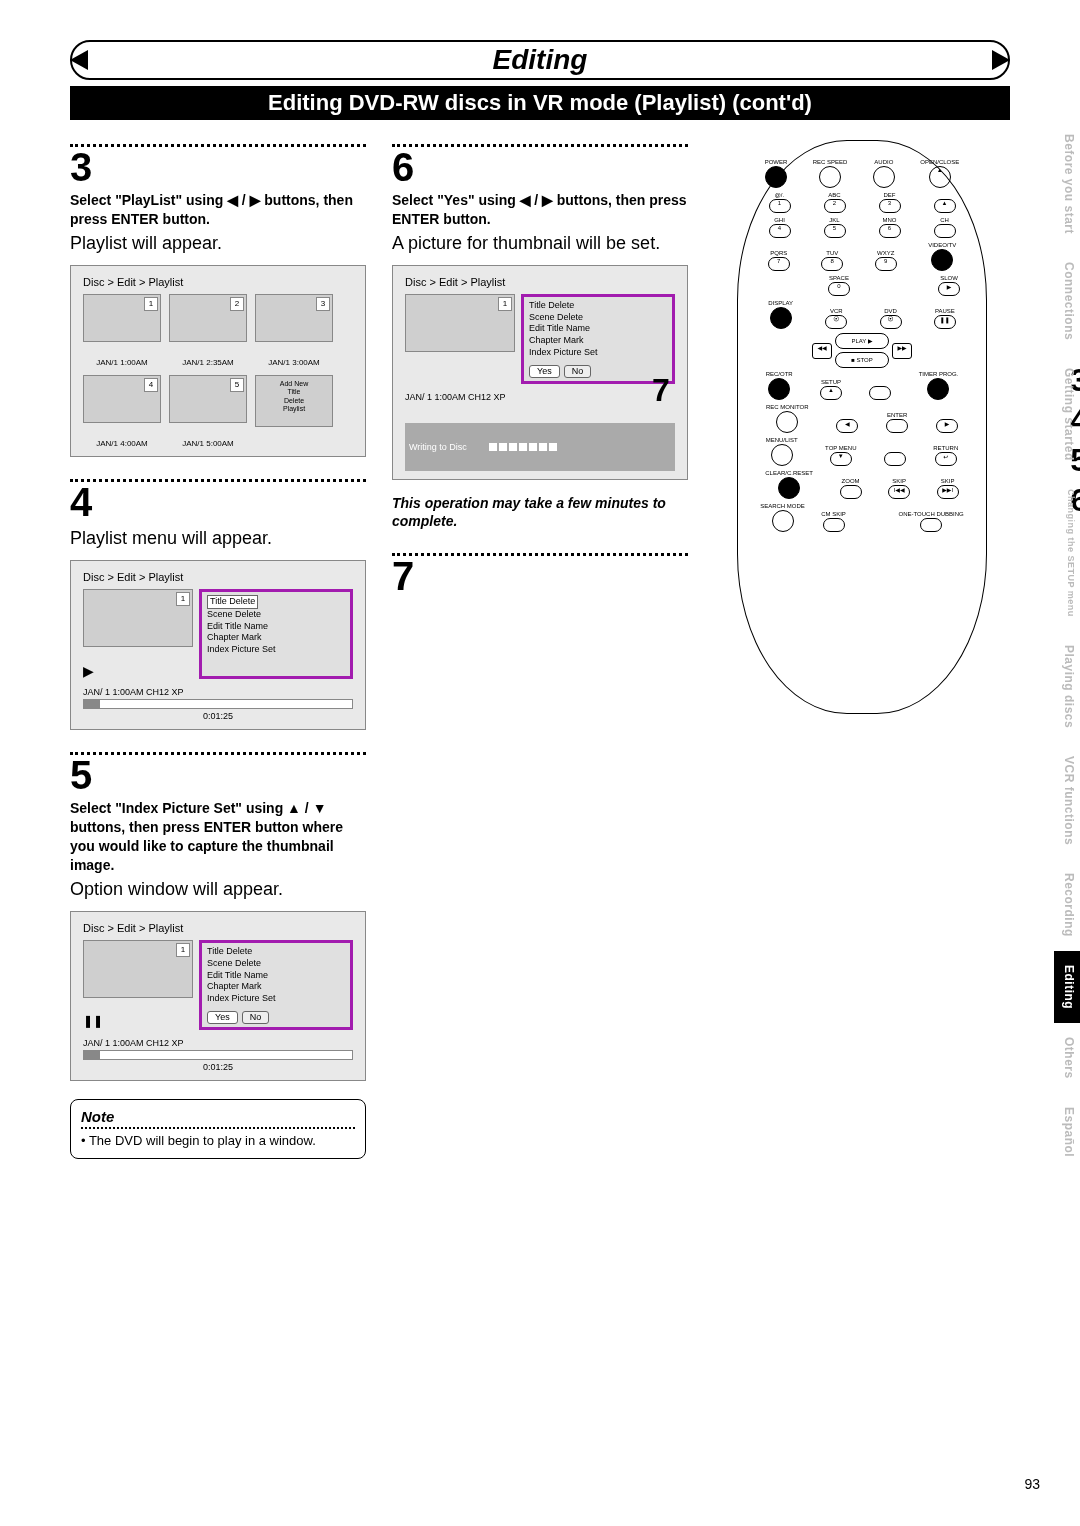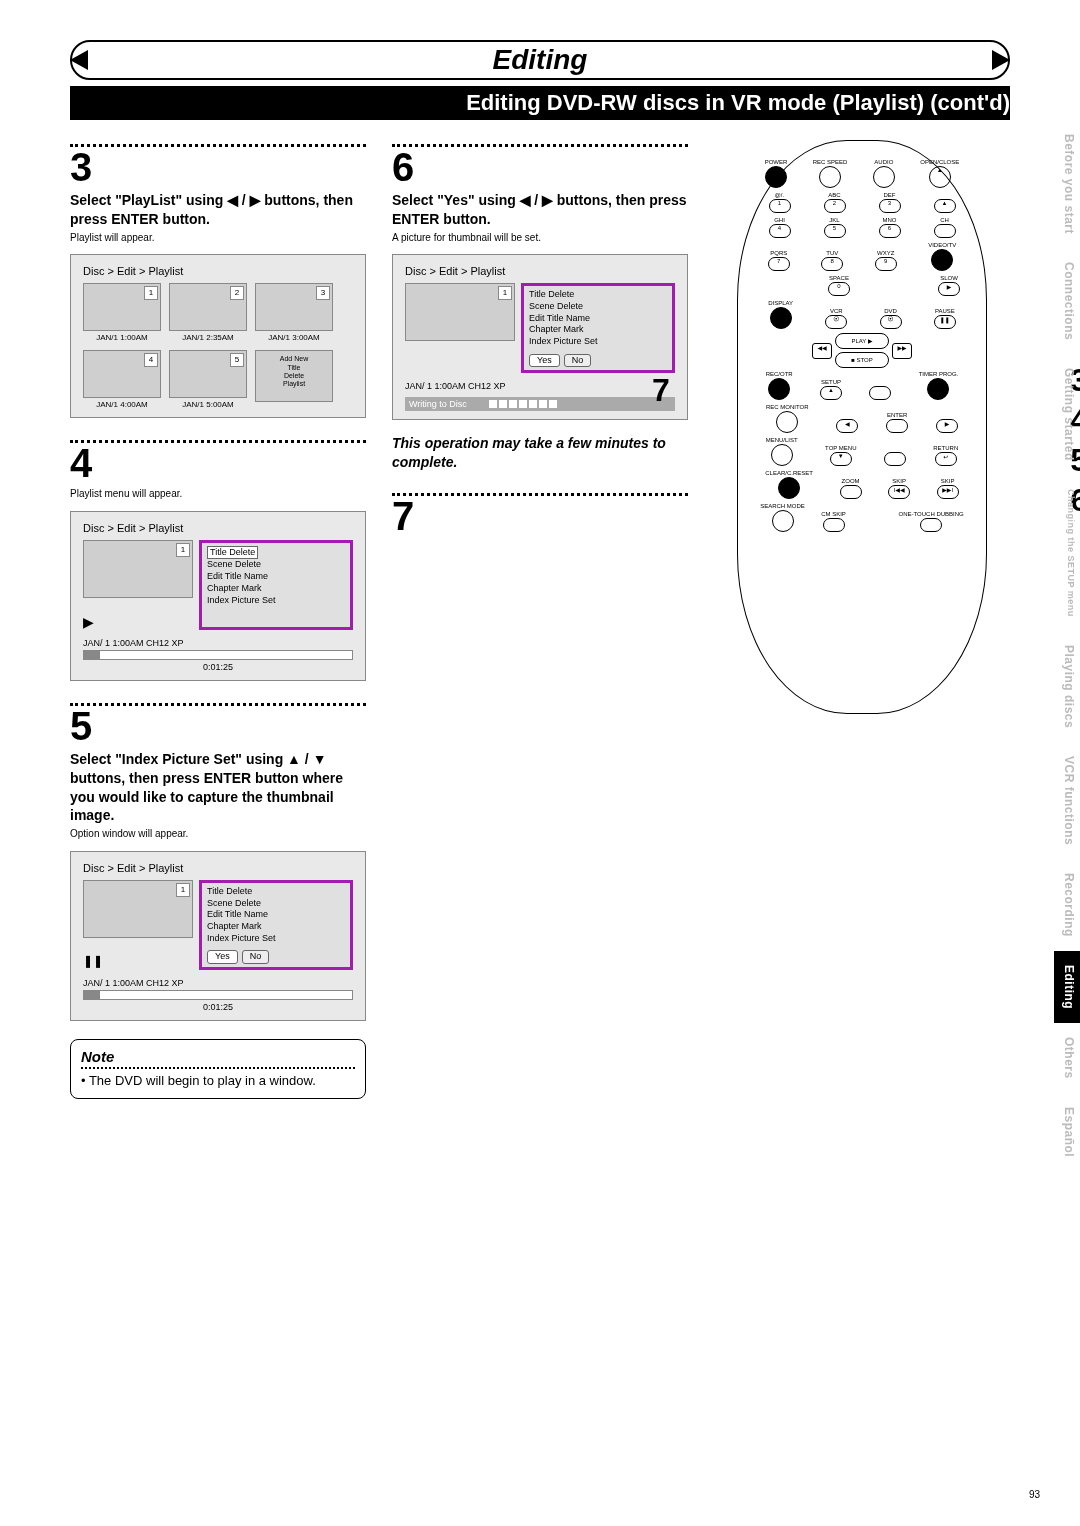--- a/index.html
+++ b/index.html
@@ -1,50 +1,50 @@
 <!DOCTYPE html>
 <html><head>
 <meta charset="utf-8">
 <style>
   body{margin:0;font-family:Helvetica,Arial,sans-serif;font-size:13px;color:#000;background:#fff;width:1080px;height:1526px;position:relative}
   .page{padding:40px 70px 0 70px;position:relative}
   .header-band{border:2px solid #000;border-radius:50px;text-align:center;font-size:28px;font-weight:bold;font-style:italic;padding:2px 0;margin-bottom:6px;position:relative}
   .header-band::before,.header-band::after{content:"";position:absolute;top:50%;width:0;height:0;border-top:10px solid transparent;border-bottom:10px solid transparent;transform:translateY(-50%)}
   .header-band::before{left:-2px;border-right:18px solid #000}
   .header-band::after{right:-2px;border-left:18px solid #000}
-  .subheader{background:#000;color:#fff;text-align:right;font-size:22px;font-weight:bold;padding:4px 0;margin-bottom:20px}
+  .subheader{background:#000;color:#fff;text-align:center;font-size:22px;font-weight:bold;padding:4px 0;margin-bottom:20px}
   .cols{display:flex;gap:26px}
   .col{width:300px}
   .col3{width:300px}
   .dots{border-top:3px dotted #000;height:0;margin:4px 0 0 0}
   .stepnum{font-size:40px;font-weight:bold;line-height:1;margin:0 0 4px 0}
   .instr{font-weight:bold;font-size:14px;line-height:1.35}
-  .body{font-size:10px;line-height:1.35;margin-top:2px}
+  .body{font-size:18px;line-height:1.35;margin-top:2px}
   .screen{border:1px solid #888;background:#e9e9e9;margin-top:10px;padding:10px 12px 8px 12px;font-size:11px}
   .crumb{font-size:11px;margin-bottom:6px}
   .thumbs{display:flex;flex-wrap:wrap;gap:8px}
   .tcell{width:78px}
   .tbox{height:46px;background:#cfcfcf;border:1px solid #888;position:relative}
   .tbox .n{position:absolute;right:2px;top:2px;width:12px;height:12px;background:#fff;border:1px solid #888;font-size:8px;text-align:center;line-height:12px}
-  .tlabel{font-size:8px;text-align:center;margin-top:2px}
+  .tlabel{font-size:8px;text-align:center;margin-top:16px}
   .addnew{font-size:7px;line-height:1.2;text-align:center;padding-top:4px}
   .menu-screen{display:flex;gap:6px}
   .ms-left{width:110px}
   .ms-left .tbox{height:56px}
   .ms-right{border:3px solid #a21caf;padding:3px 5px;font-size:9px;line-height:1.3;background:#e0e0e0;flex:1}
   .ms-right .sel{background:#fff;border:1px solid #666;display:inline-block;padding:0 2px}
   .status{font-size:9px;margin-top:8px}
   .progress{height:8px;background:#fff;border:1px solid #888;margin-top:2px;position:relative}
   .progress .fill{height:100%;background:#888}
   .time{text-align:center;font-size:9px;margin-top:2px}
   .yn{margin-top:6px;font-size:9px}
   .yn span{display:inline-block;border:1px solid #666;padding:0 7px;border-radius:3px;margin-right:4px;background:#eee}
   .yn .y{background:#fff}
   .warn{font-weight:bold;font-style:italic;font-size:14px;margin-top:14px;line-height:1.3}
-  .writing{display:flex;align-items:center;gap:22px;margin-top:6px;font-size:9px;background:#aaa;color:#fff;padding:2px 4px}
+  .writing{display:flex;align-items:center;gap:22px;margin-top:21px;font-size:9px;background:#aaa;color:#fff;padding:19px 4px}
   .writing .blocks{display:flex;gap:2px}
   .writing .blocks i{width:8px;height:8px;background:#fff;display:block}
   .note{border:1px solid #000;border-radius:8px;padding:8px 10px 10px;margin-top:18px;font-size:13px}
   .note .nt{font-weight:bold;font-style:italic;font-size:15px}
   .note .nd{border-top:2px dotted #000;margin:2px 0 4px}
   
   .remote{width:220px;height:540px;border:1.5px solid #000;border-radius:110px/160px;margin:0 auto;position:relative;padding:18px 14px 14px;font-size:6px;text-align:center}
   .rrow{display:flex;justify-content:space-around;margin-bottom:4px;align-items:flex-end}
   .rbtn{display:flex;flex-direction:column;align-items:center;gap:1px}
   .rc{width:20px;height:20px;border:1px solid #000;border-radius:50%}
@@ -52,21 +52,21 @@
   .rp{width:52px;height:14px;border:1px solid #000;border-radius:8px;font-size:6px;line-height:14px}
   .sq{width:18px;height:14px;border:1px solid #000;border-radius:3px}
   .dpad{display:flex;justify-content:center;align-items:center;gap:3px;margin:3px 0}
   .callouts{position:absolute;right:-78px;top:220px;font-size:32px;font-weight:bold;line-height:1.25}
   .callouts div{position:relative}
   .call7{position:absolute;left:-62px;top:232px;font-size:32px;font-weight:bold}
   
   .tabs{position:absolute;right:0;top:120px;width:26px;display:flex;flex-direction:column}
   .tab{writing-mode:vertical-rl;font-size:12px;padding:14px 4px;color:#bbb;text-align:center;letter-spacing:.5px;font-weight:bold}
   .tab.active{background:#000;color:#fff}
-  .pagenum{position:absolute;right:40px;bottom:26px;font-size:10px}
+  .pagenum{position:absolute;right:40px;bottom:34px;font-size:14px}
 </style>
 </head>
 <body>
 
 <div class="page">
   <div class="header-band"><span>Editing</span></div>
   <div class="subheader"><span>Editing DVD-RW discs in VR mode (Playlist) (cont'd)</span></div>
 
   <div class="cols">
 

